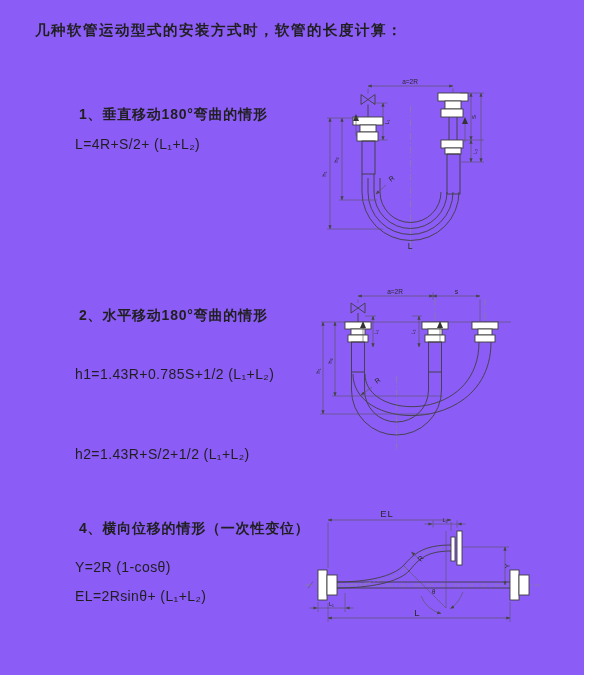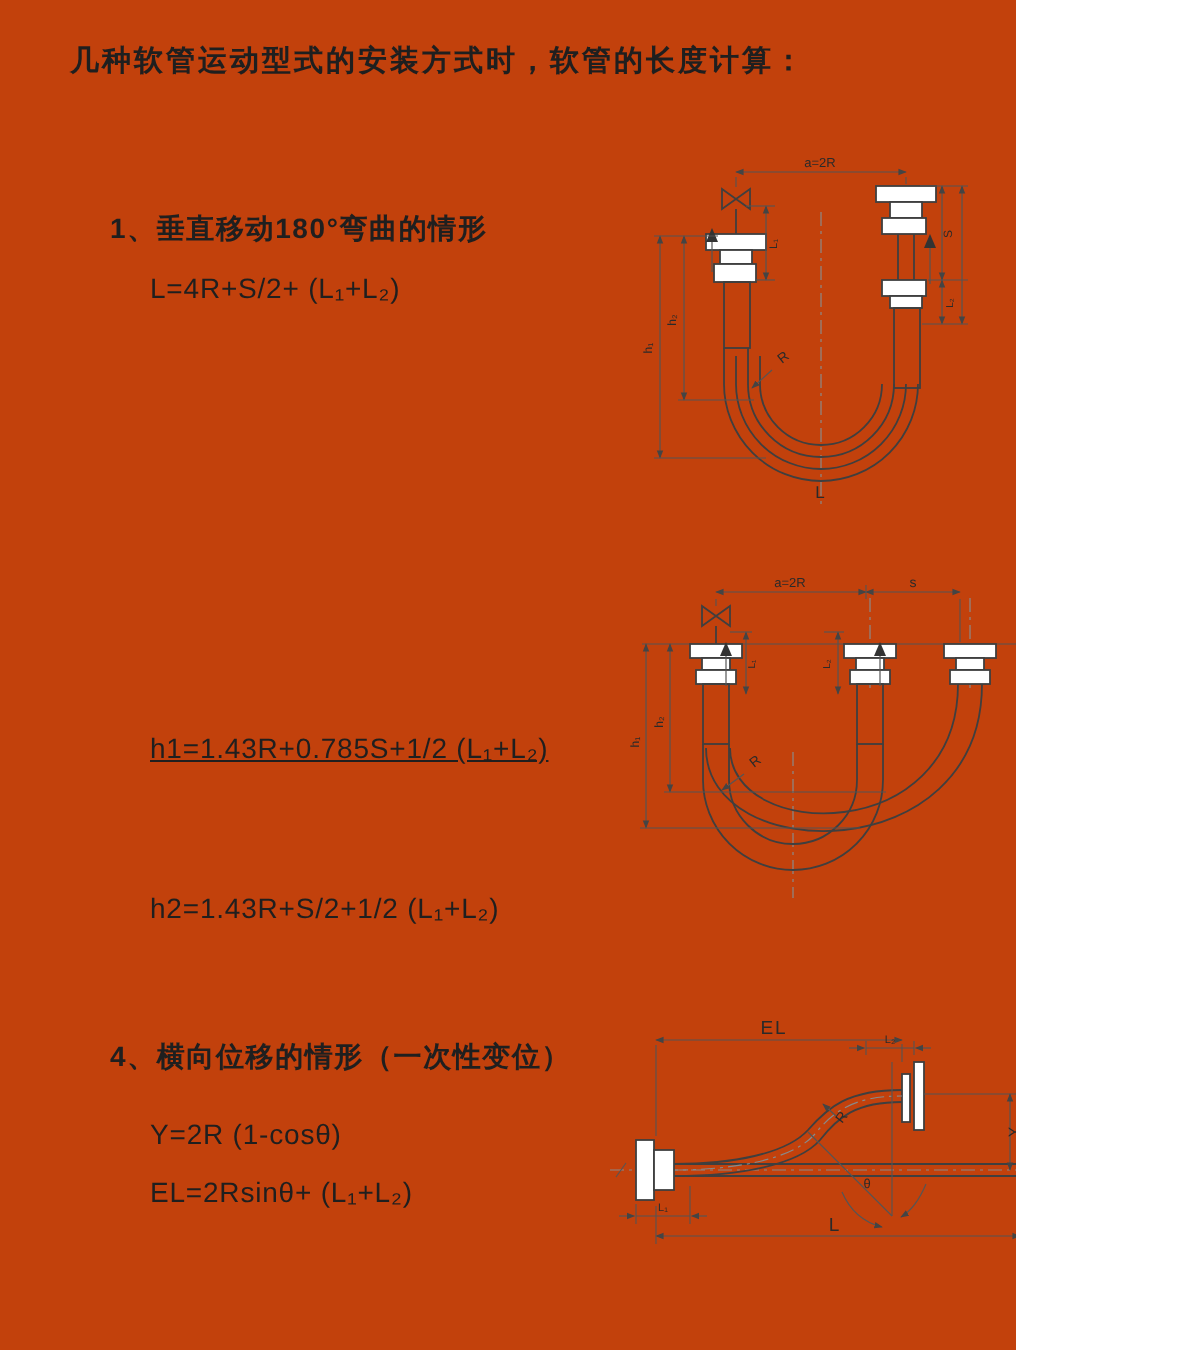--- a/index.html
+++ b/index.html
@@ -1,19 +1,19 @@
 <!DOCTYPE html>
 <html><head>
 <meta charset="utf-8">
 <style>
   html,body{margin:0;padding:0;background:#fff;}
-  .page{position:relative;width:508px;height:675px;background:#c2410c;overflow:hidden;
+  .page{position:relative;width:584px;height:675px;background:#8b5cf6;overflow:hidden;
         font-family:"Liberation Sans","DejaVu Sans",sans-serif;color:#1f1f1f;}
   .title{position:absolute;left:35px;top:21px;font-size:14.5px;font-weight:bold;letter-spacing:1.5px;}
-  .sec-heading{position:absolute;font-size:14px;font-weight:bold;letter-spacing:0.8px;}
+  .sec-heading{position:absolute;font-size:14px;font-weight:bold;letter-spacing:0.8px;margin-left:24px;}
   .formula{position:absolute;font-size:14px;letter-spacing:0.4px;font-weight:500;text-align:right;}
   .dsvg{position:absolute;}
   
   .dln{stroke:#3f3f3f;stroke-width:0.9;fill:none;}
   .fl{fill:#ffffff;stroke:#3f3f3f;stroke-width:0.9;}
   .dim{stroke:#555;stroke-width:0.6;fill:none;}
   .ext{stroke:#555;stroke-width:0.55;fill:none;}
   .cl{stroke:#8a8a8a;stroke-width:0.6;fill:none;stroke-dasharray:7 2.5 1.5 2.5;}
   .lbl{fill:#2a2a2a;font-family:"Liberation Sans","DejaVu Sans",sans-serif;}
   .arrfill{fill:#333;stroke:none;}
@@ -21,21 +21,22 @@
 </head>
 <body>
 
 <div class="page">
 
   <div class="title">几种软管运动型式的安装方式时，软管的长度计算：</div>
 
   <div class="sec-heading" style="left:55px;top:106px;">1、垂直移动180°弯曲的情形</div>
   <div class="formula" style="left:75px;top:136px;">L=4R+S/2+ (L₁+L₂)</div>
 
-  <div class="formula" style="left:75px;top:366px;text-decoration:underline;">h1=1.43R+0.785S+1/2 (L₁+L₂)</div>
+  <div class="sec-heading" style="left:55px;top:307px;">2、水平移动180°弯曲的情形</div>
+  <div class="formula" style="left:75px;top:366px;">h1=1.43R+0.785S+1/2 (L₁+L₂)</div>
   <div class="formula" style="left:75px;top:398px;margin-top:48px;">h2=1.43R+S/2+1/2 (L₁+L₂)</div>
 
   <div class="sec-heading" style="left:55px;top:520px;">4、横向位移的情形（一次性变位）</div>
   <div class="formula" style="left:75px;top:559px;">Y=2R (1-cosθ)</div>
   <div class="formula" style="left:75px;top:588px;">EL=2Rsinθ+ (L₁+L₂)</div>
 
   <svg class="dsvg" style="left:315px;top:72px;" width="285" height="195" viewBox="0 0 285 195">
     <defs>
       <marker id="ar1" viewBox="0 0 10 10" refX="9" refY="5" markerWidth="7" markerHeight="7" orient="auto-start-reverse">
         <path d="M0,1.2 L10,5 L0,8.8 Z" fill="#444"></path>

